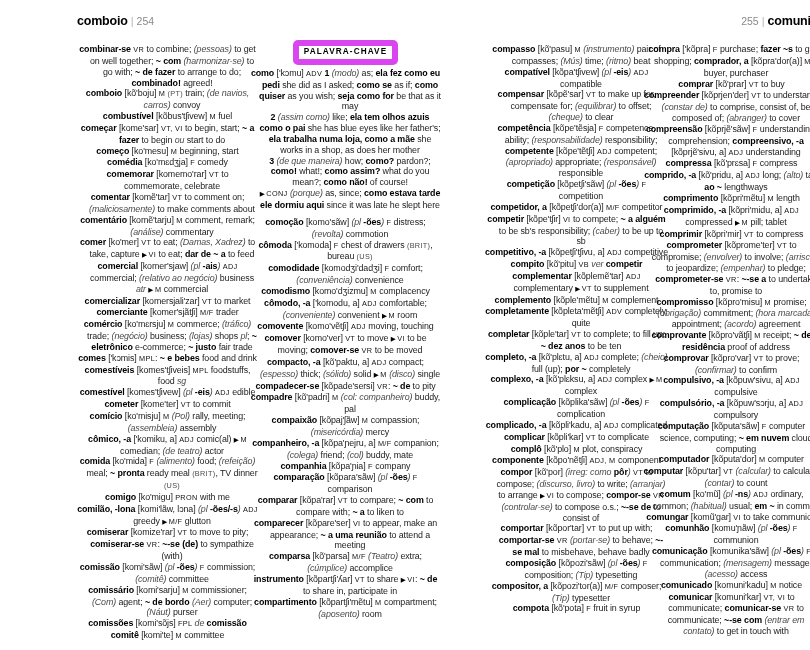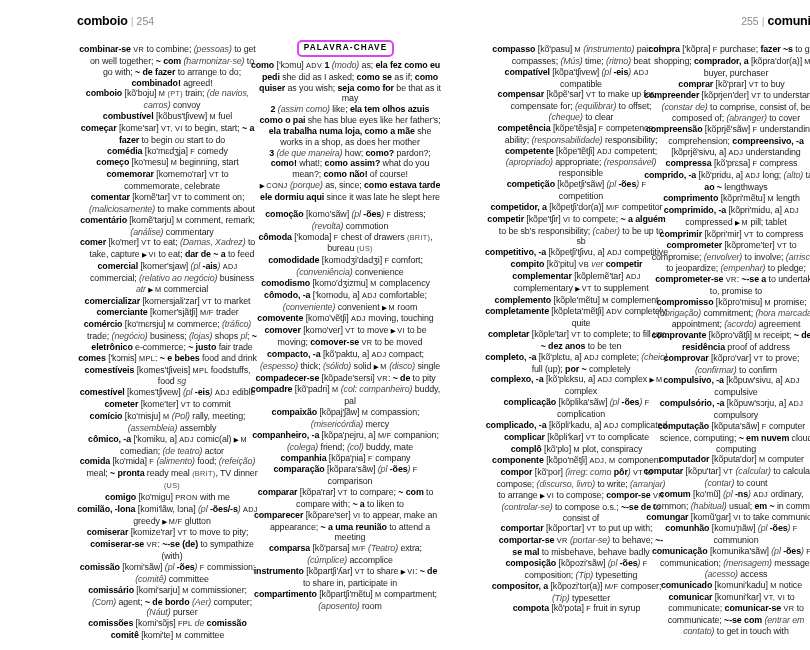--- a/index.html
+++ b/index.html
@@ -27,21 +27,21 @@
   .entry { padding-left:9px; text-indent:-9px; margin:0; }
   .r-b   { font-weight:bold; color:#000; }
   .r-n   { color:#222; }
   .r-i   { font-style:italic; color:#4a4a4a; }
   .r-sc  { font-size:7.3px; letter-spacing:0.35px; color:#111; }
   .r-isc { font-size:7.3px; letter-spacing:0.3px; color:#4a4a4a; }
   .r-tri { font-size:6.5px; color:#000; }
 
   .kwbox { margin-bottom:6px; }
   .kw-label {
-    display:inline-block; border:2px solid #d946ef; border-radius:5px;
+    display:inline-block; border:6px solid #d946ef; border-radius:5px;
     padding:1px 5px 1px 5px; font-weight:bold; font-size:8.2px;
     letter-spacing:1.1px; color:#000; margin-bottom:3px; text-indent:0;
   }
 </style>
 </head>
 <body>
 
 <div class="page">
 
   <div class="hdr hdr-left">
@@ -50,22 +50,22 @@
 
   <div class="hdr hdr-right">
     <span class="pn">255</span><span class="bar">|</span><span class="gw">comunicar</span>
   </div>
 
   <div id="colA" class="col">
       <div class="entry"><span class="r-b">combinar-se </span><span class="r-sc">VR </span><span class="r-n">to combine; </span><span class="r-i">(pessoas) </span><span class="r-n">to get on well together; </span><span class="r-b">~ com </span><span class="r-i">(harmonizar-se) </span><span class="r-n">to go with; </span><span class="r-b">~ de fazer </span><span class="r-n">to arrange to do; </span><span class="r-b">combinado! </span><span class="r-n">agreed!</span></div>
       <div class="entry"><span class="r-b">comboio </span><span class="r-n">[kõ'boju] </span><span class="r-sc">M </span><span class="r-isc">(PT) </span><span class="r-n">train; </span><span class="r-i">(de navios, carros) </span><span class="r-n">convoy</span></div>
       <div class="entry"><span class="r-b">combustível </span><span class="r-n">[kõbus'tʃivew] </span><span class="r-sc">M </span><span class="r-n">fuel</span></div>
       <div class="entry"><span class="r-b">começar </span><span class="r-n">[kome'sar] </span><span class="r-sc">VT, VI </span><span class="r-n">to begin, start; </span><span class="r-b">~ a fazer </span><span class="r-n">to begin </span><span class="r-i">ou </span><span class="r-n">start to do</span></div>
+      <div class="entry"><span class="r-b">começo </span><span class="r-n">[ko'mesu] </span><span class="r-sc">M </span><span class="r-n">beginning, start</span></div>
       <div class="entry"><span class="r-b">comédia </span><span class="r-n">[ko'mɛdʒja] </span><span class="r-sc">F </span><span class="r-n">comedy</span></div>
-      <div class="entry"><span class="r-b">começo </span><span class="r-n">[ko'mesu] </span><span class="r-sc">M </span><span class="r-n">beginning, start</span></div>
       <div class="entry"><span class="r-b">comemorar </span><span class="r-n">[komemo'rar] </span><span class="r-sc">VT </span><span class="r-n">to commemorate, celebrate</span></div>
       <div class="entry"><span class="r-b">comentar </span><span class="r-n">[komẽ'tar] </span><span class="r-sc">VT </span><span class="r-n">to comment on; </span><span class="r-i">(maliciosamente) </span><span class="r-n">to make comments about</span></div>
       <div class="entry"><span class="r-b">comentário </span><span class="r-n">[komẽ'tarju] </span><span class="r-sc">M </span><span class="r-n">comment, remark; </span><span class="r-i">(análise) </span><span class="r-n">commentary</span></div>
       <div class="entry"><span class="r-b">comer </span><span class="r-n">[ko'mer] </span><span class="r-sc">VT </span><span class="r-n">to eat; </span><span class="r-i">(Damas, Xadrez) </span><span class="r-n">to take, capture </span><span class="r-tri">▶ </span><span class="r-sc">VI </span><span class="r-n">to eat; </span><span class="r-b">dar de ~ a </span><span class="r-n">to feed</span></div>
       <div class="entry"><span class="r-b">comercial </span><span class="r-n">[komer'sjaw] </span><span class="r-i">(pl </span><span class="r-b">-ais</span><span class="r-i">) </span><span class="r-sc">ADJ </span><span class="r-n">commercial; </span><span class="r-i">(relativo ao negócio) </span><span class="r-n">business </span><span class="r-i">atr </span><span class="r-tri">▶ </span><span class="r-sc">M </span><span class="r-n">commercial</span></div>
       <div class="entry"><span class="r-b">comercializar </span><span class="r-n">[komersjali'zar] </span><span class="r-sc">VT </span><span class="r-n">to market</span></div>
       <div class="entry"><span class="r-b">comerciante </span><span class="r-n">[komer'sjãtʃi] </span><span class="r-sc">M/F </span><span class="r-n">trader</span></div>
       <div class="entry"><span class="r-b">comércio </span><span class="r-n">[ko'mɛrsju] </span><span class="r-sc">M </span><span class="r-n">commerce; </span><span class="r-i">(tráfico) </span><span class="r-n">trade; </span><span class="r-i">(negócio) </span><span class="r-n">business; </span><span class="r-i">(lojas) </span><span class="r-n">shops </span><span class="r-i">pl</span><span class="r-n">; </span><span class="r-b">~ eletrônico </span><span class="r-n">e-commerce; </span><span class="r-b">~ justo </span><span class="r-n">fair trade</span></div>
       <div class="entry"><span class="r-b">comes </span><span class="r-n">['kɔmis] </span><span class="r-sc">MPL</span><span class="r-n">: </span><span class="r-b">~ e bebes </span><span class="r-n">food and drink</span></div>
       <div class="entry"><span class="r-b">comestíveis </span><span class="r-n">[komes'tʃiveis] </span><span class="r-sc">MPL </span><span class="r-n">foodstuffs, food </span><span class="r-i">sg</span></div>

